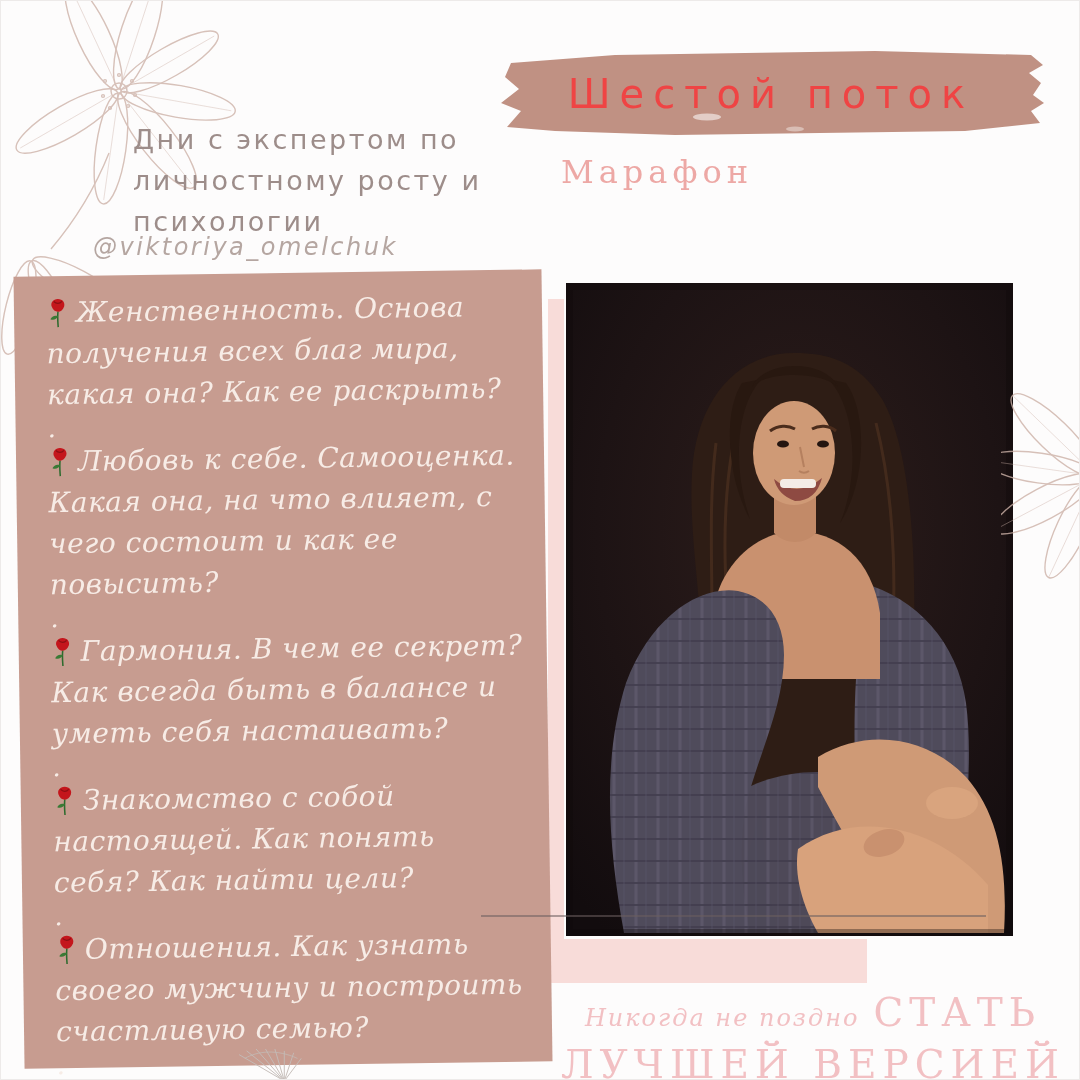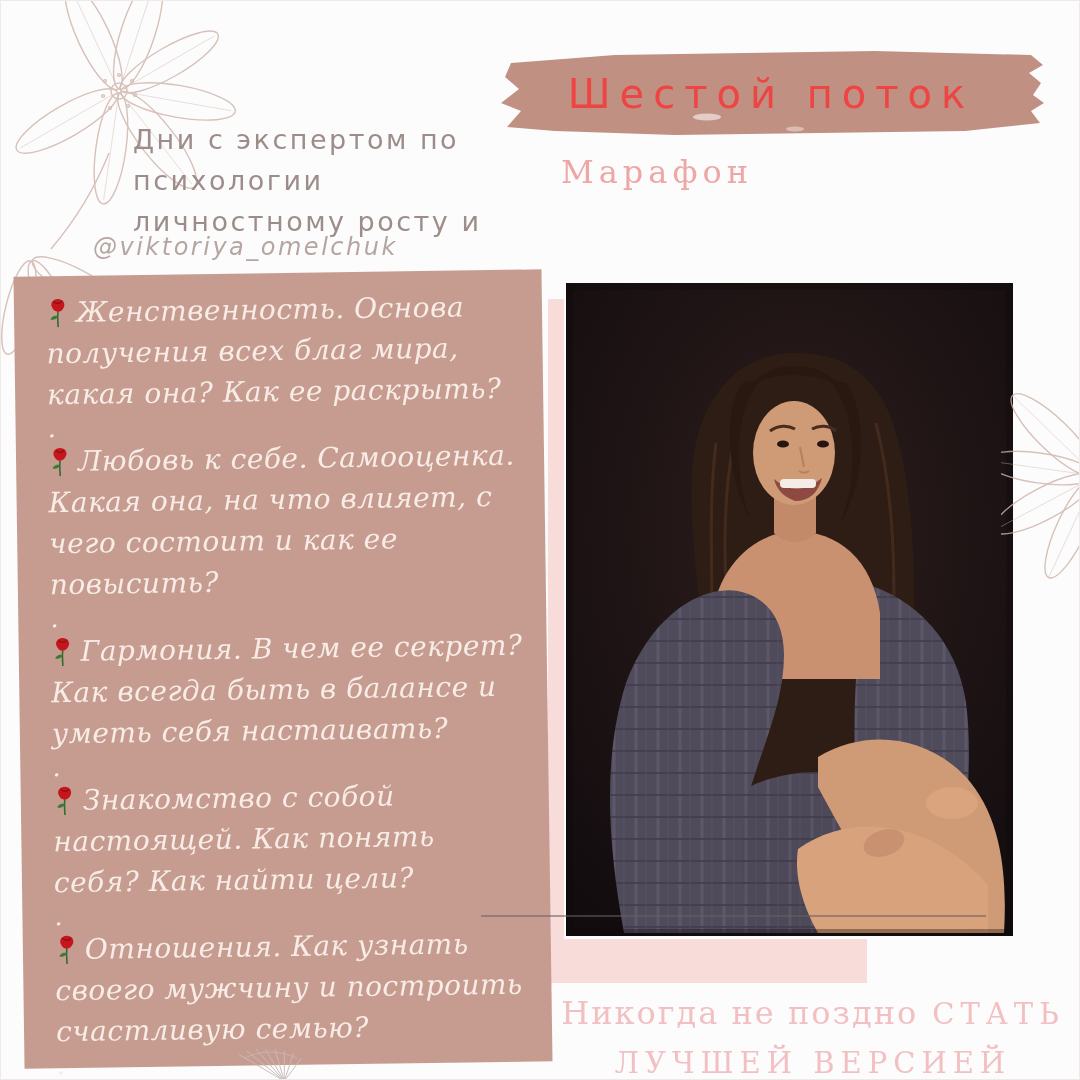--- a/index.html
+++ b/index.html
@@ -49,22 +49,22 @@
   .pink-bar   { position:absolute; left:535px; top:938px; width:331px; height:44px; background:#f8dcd9; }
   
   .photo { position:absolute; left:565px; top:282px; width:447px; height:653px; }
   .deco-line { position:absolute; left:480px; top:914px; width:505px; height:2px;
                background:rgba(108,94,94,0.55); z-index:6; }
   
   .footer {
     position:absolute; left:550px; top:990px; width:524px; text-align:center;
     color:#f2c0c3; font-family:"DejaVu Serif", serif; line-height:44px;
   }
-  .footer .it  { font-size:32px; letter-spacing:2px;margin-top:33px; }
-  .footer .caps{ font-style:normal; font-size:29px; letter-spacing:6px; }
+  .footer .it  { font-style:italic; font-size:24px; letter-spacing:2px;margin-top:33px; }
+  .footer .caps{ font-style:normal; font-size:39px; letter-spacing:6px; }
   .footer .caps.first { margin-left:14px; }
   
   .flower-tl { position:absolute; left:0; top:0; width:300px; height:430px; }
   .flower-r  { position:absolute; left:1000px; top:380px; width:120px; height:200px; }
   .fan-b     { position:absolute; left:232px; top:1048px; width:80px; height:32px; }
 </style>
 </head>
 <body>
 
 <div class="canvas">
@@ -116,22 +116,22 @@
         </g>
       <g transform="rotate(104 30 258)">
           <ellipse cx="80" cy="258" rx="48" ry="13"></ellipse>
         </g>
       <path d="M54 306 C44 346 34 384 28 420"></path>
     </g>
   </svg>
 
   <div class="expert">
     <div>Дни с экспертом по</div>
+    <div>личностному росту и</div>
     <div>психологии</div>
-    <div>личностному росту и</div>
   </div>
   <div class="handle">@viktoriya_omelchuk</div>
 
   <svg class="brush-svg" viewBox="0 0 552 102">
     <path fill="#c09183" d="M16 22 L120 14 L380 10 L536 14 L548 24 L534 32 L546 42 L538 54 L549 62 L536 70 L545 82 L470 90 L180 94 L60 90 L12 86 L26 70 L6 62 L24 48 L10 36 Z"></path>
     <ellipse cx="212" cy="76" rx="14" ry="3.5" fill="#ffffff" opacity="0.55"></ellipse>
     <ellipse cx="300" cy="88" rx="9" ry="2.5" fill="#ffffff" opacity="0.4"></ellipse>
   </svg>
   <div class="stream-label">Шестой поток</div>
 

